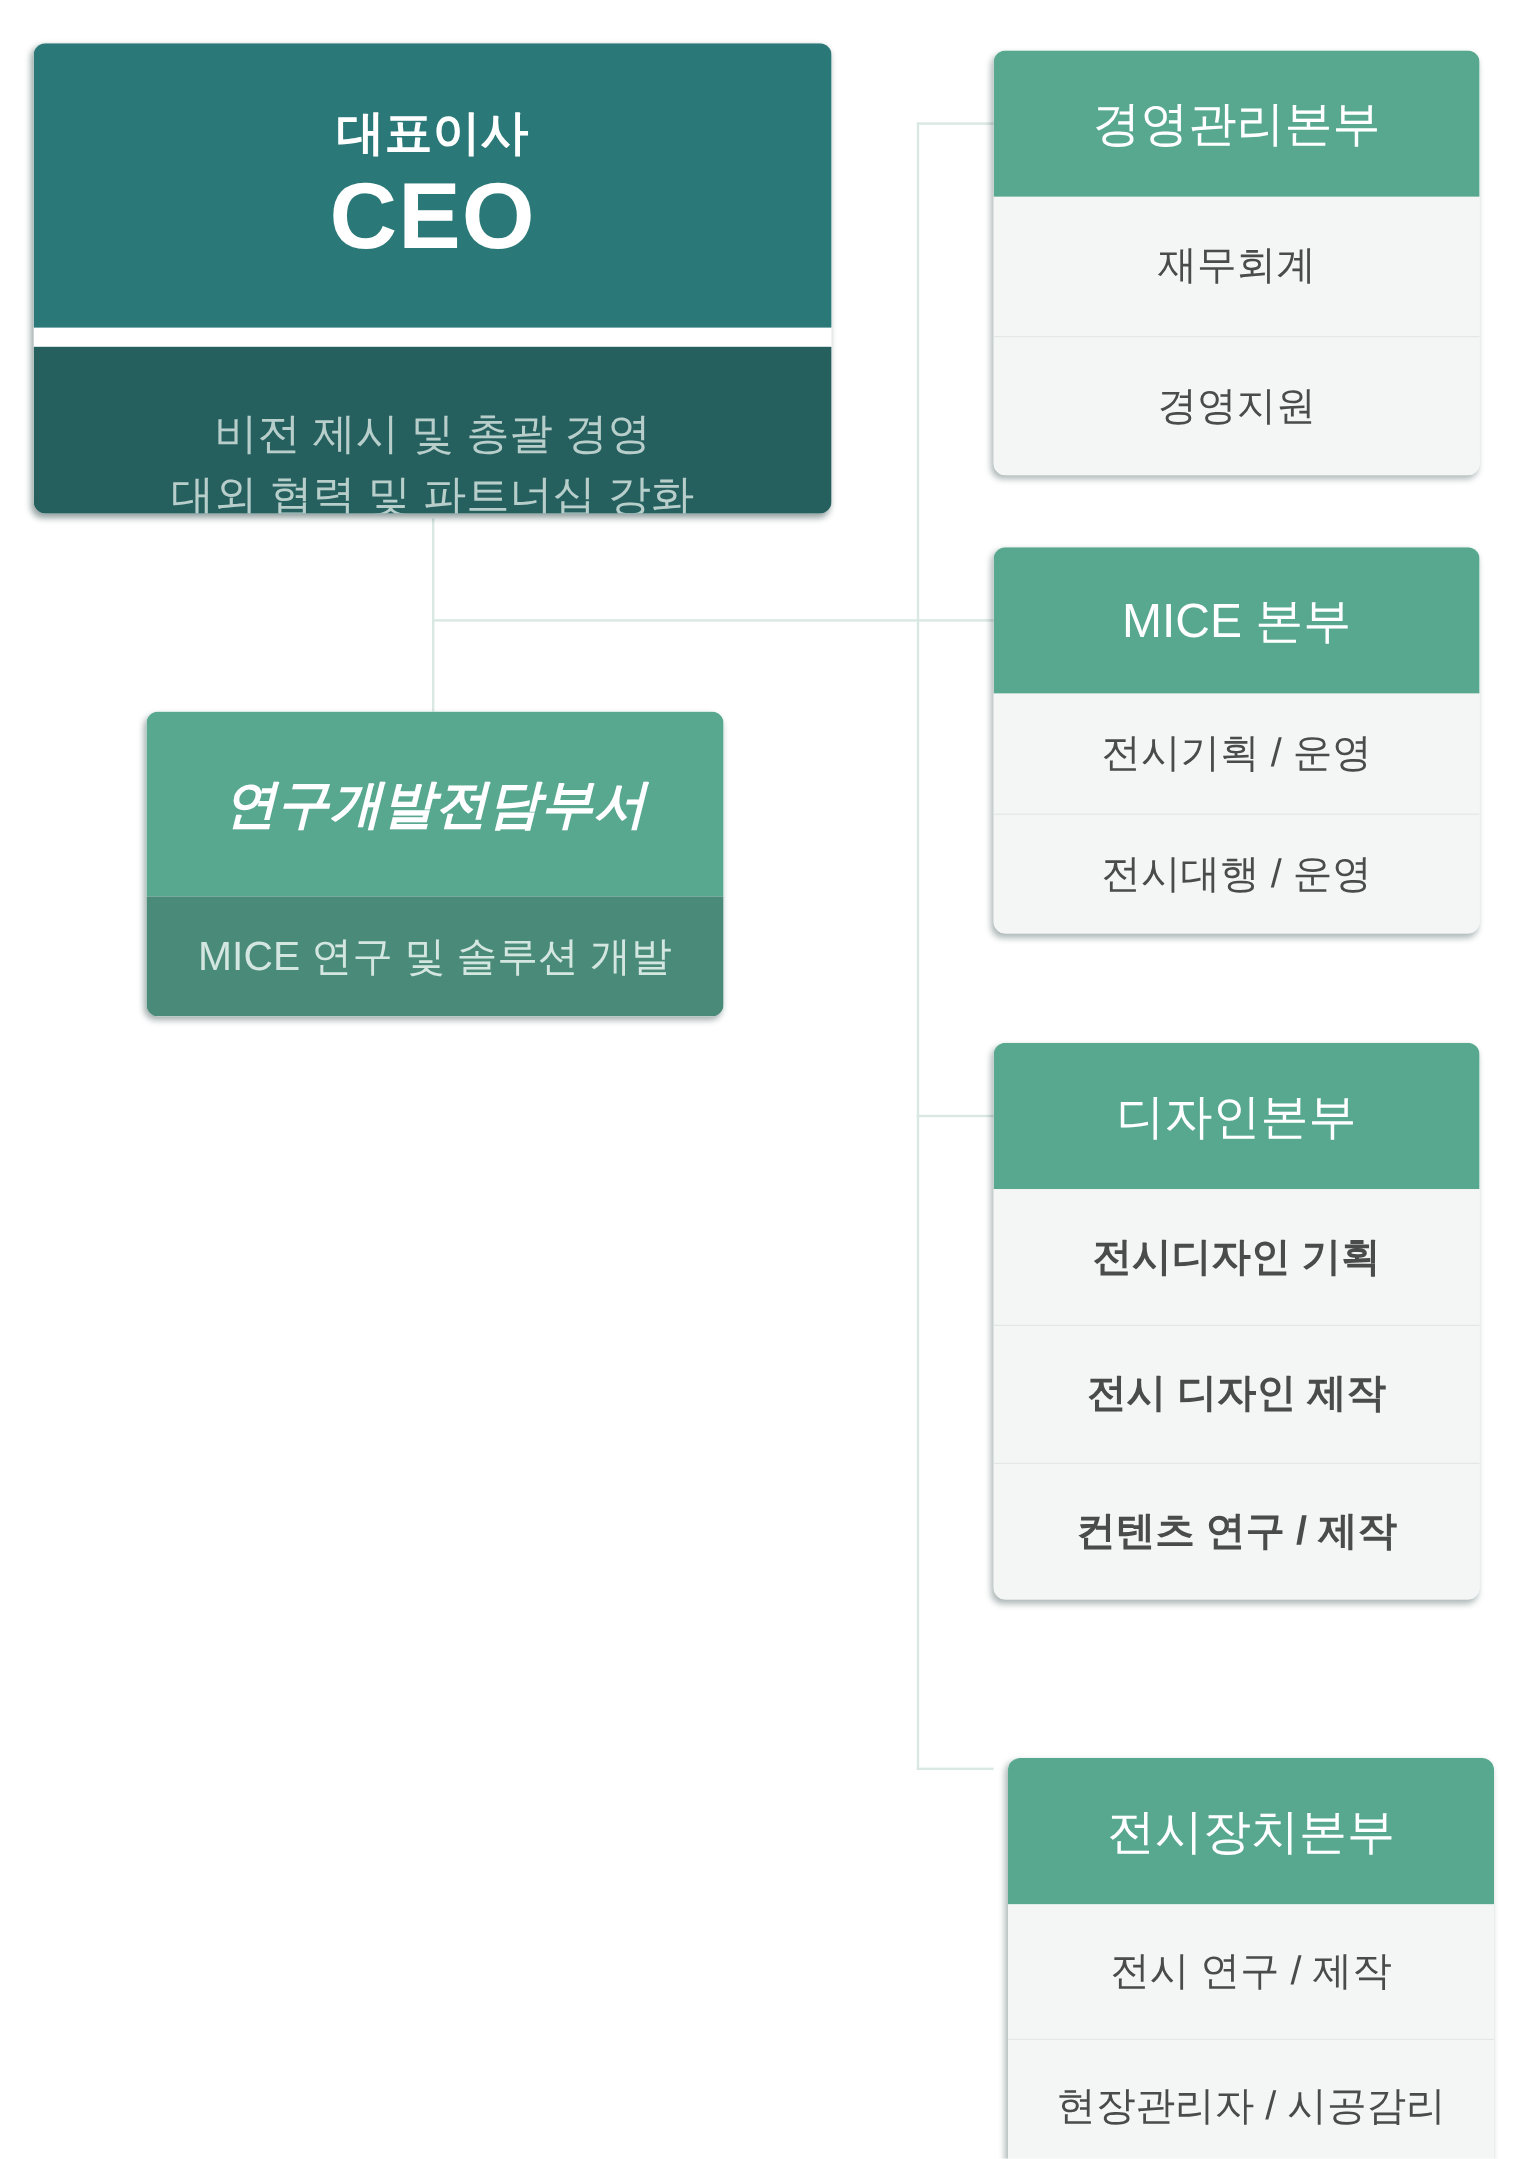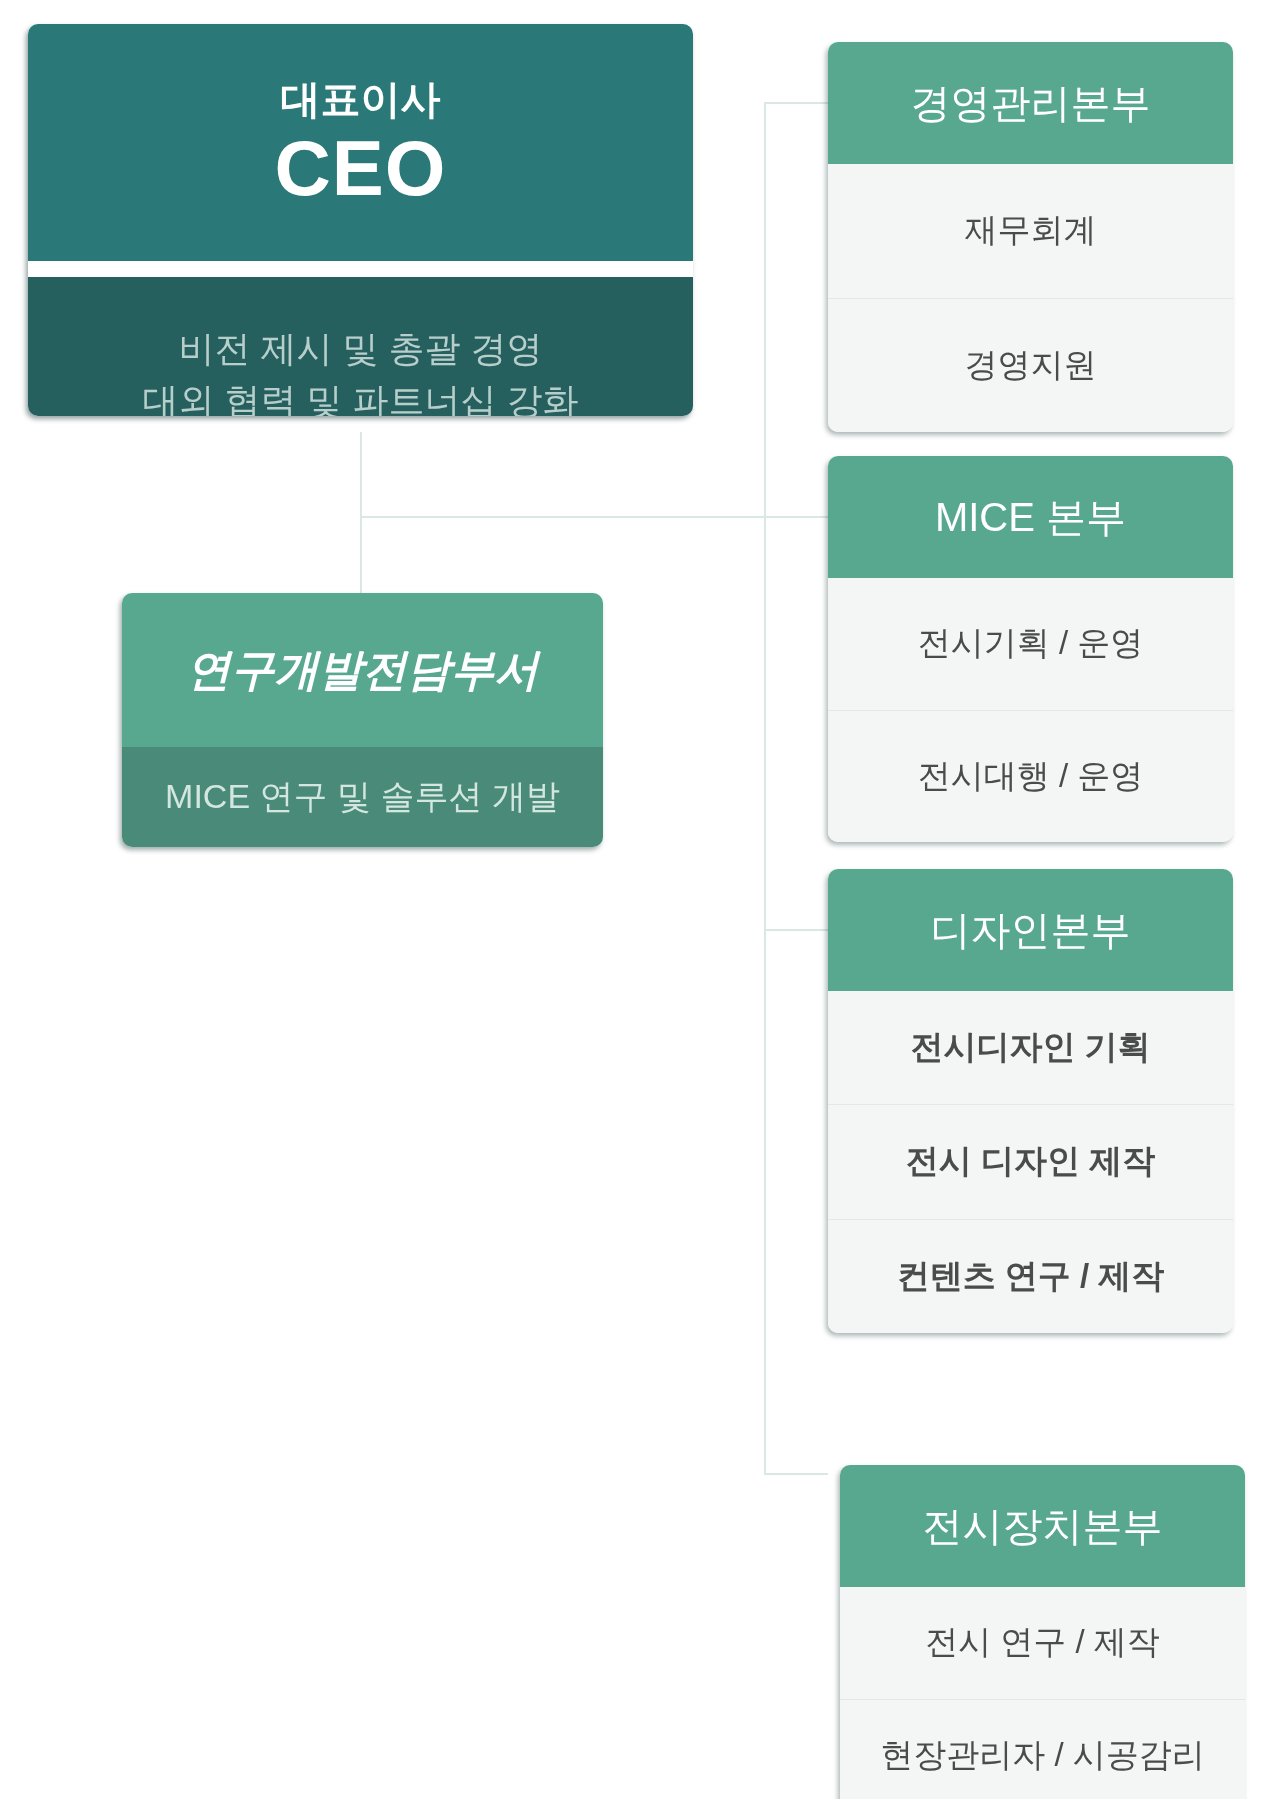--- a/index.html
+++ b/index.html
@@ -21,21 +21,21 @@
     position: absolute;
     background: #d9e8e3;
     z-index: 0;
   }
   .line.v { width: 2px; }
   .line.h { height: 2px; }
 
   
   .ceo-box {
     position: absolute;
-    left: 28px; top: 24px;
+    left: 28px; top: 36px;
     width: 665px; height: 392px;
     border-radius: 10px;
     overflow: hidden;
     box-shadow: -2px 3px 5px rgba(20,50,48,0.45);
     z-index: 1;
   }
   .ceo-top {
     height: 237px;
     background: #2a7877;
     display: flex;
@@ -131,23 +131,23 @@
     display: flex;
     align-items: center;
     justify-content: center;
     color: #4a4c4b;
     font-size: 33px;
   }
   .dept-item + .dept-item {
     border-top: 1px solid #e3e7e5;
   }
   #dept-0 { top: 42px; }
-  #dept-0 .dept-body { height: 268px; }
+  #dept-0 .dept-body { height: 232px; }
   #dept-1 { top: 456px; }
-  #dept-1 .dept-body { height: 264px; }
+  #dept-1 .dept-body { height: 200px; }
   #dept-2 { top: 869px; }
   #dept-2 .dept-body { height: 342px; font-weight: bold; }
   #dept-3 { top: 1465px; margin-left: 12px; }
   #dept-3 .dept-body { height: 224px; }
 </style>
 </head>
 <body>
 
 <div class="canvas">
 

